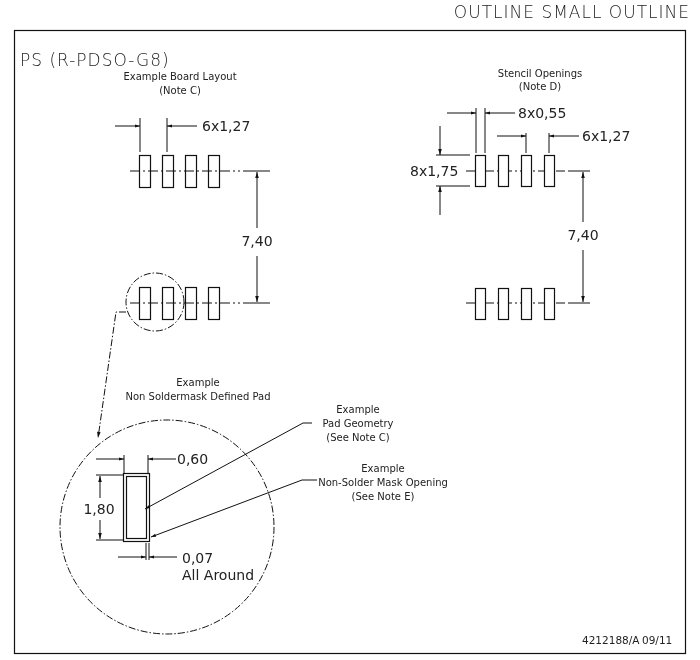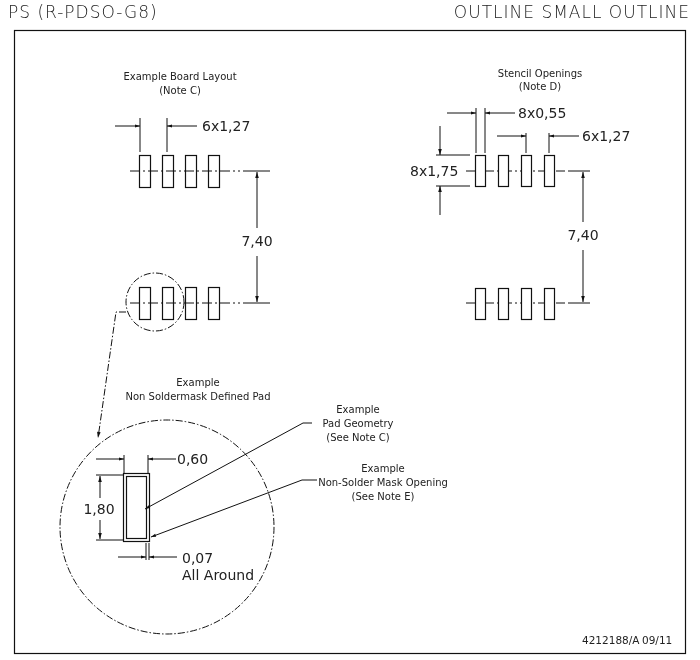--- a/index.html
+++ b/index.html
@@ -1,18 +1,18 @@
 <!DOCTYPE html>
 <html><head>
 <meta charset="utf-8">
 <style>
   html, body { margin: 0; padding: 0; background: #ffffff; }
   body { width: 700px; height: 660px; position: relative; overflow: hidden; font-family: "DejaVu Sans", sans-serif; }
   .hdr { position: absolute; top: 2px; font-family: "DejaVu Sans", sans-serif; font-size: 17px; font-weight: 300; color: #222; letter-spacing: 1px; }
-  #hdr-left { left: 8px; }
+  #hdr-left { left: 20px; margin-top: 48px; }
   #hdr-right { right: 10px; }
   svg { position: absolute; left: 0; top: 0; }
   svg text { font-family: "DejaVu Sans", sans-serif; fill: #222; }
   .lbl-small { font-size: 10px; }
   .lbl-dim { font-size: 14px; }
   .lbl-foot { font-size: 10.5px; }
 </style>
 </head>
 <body>
 

